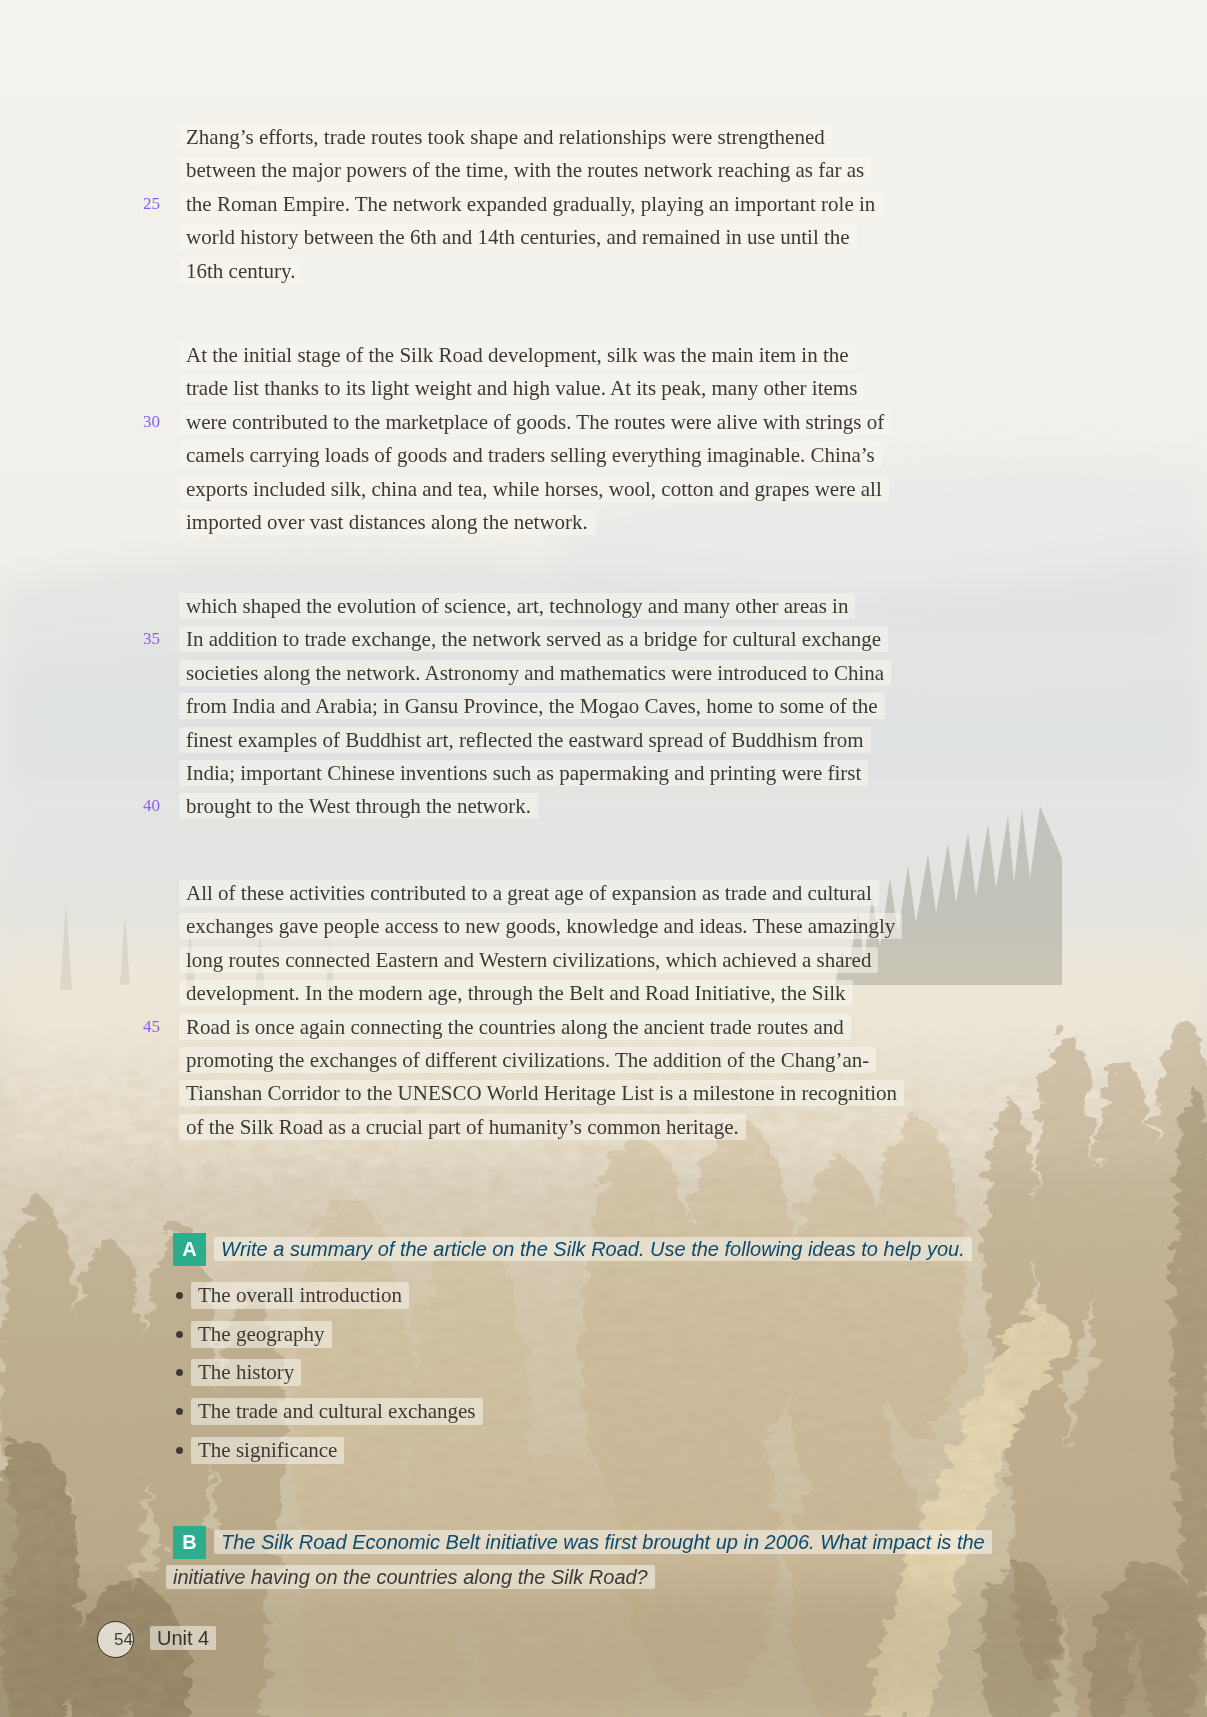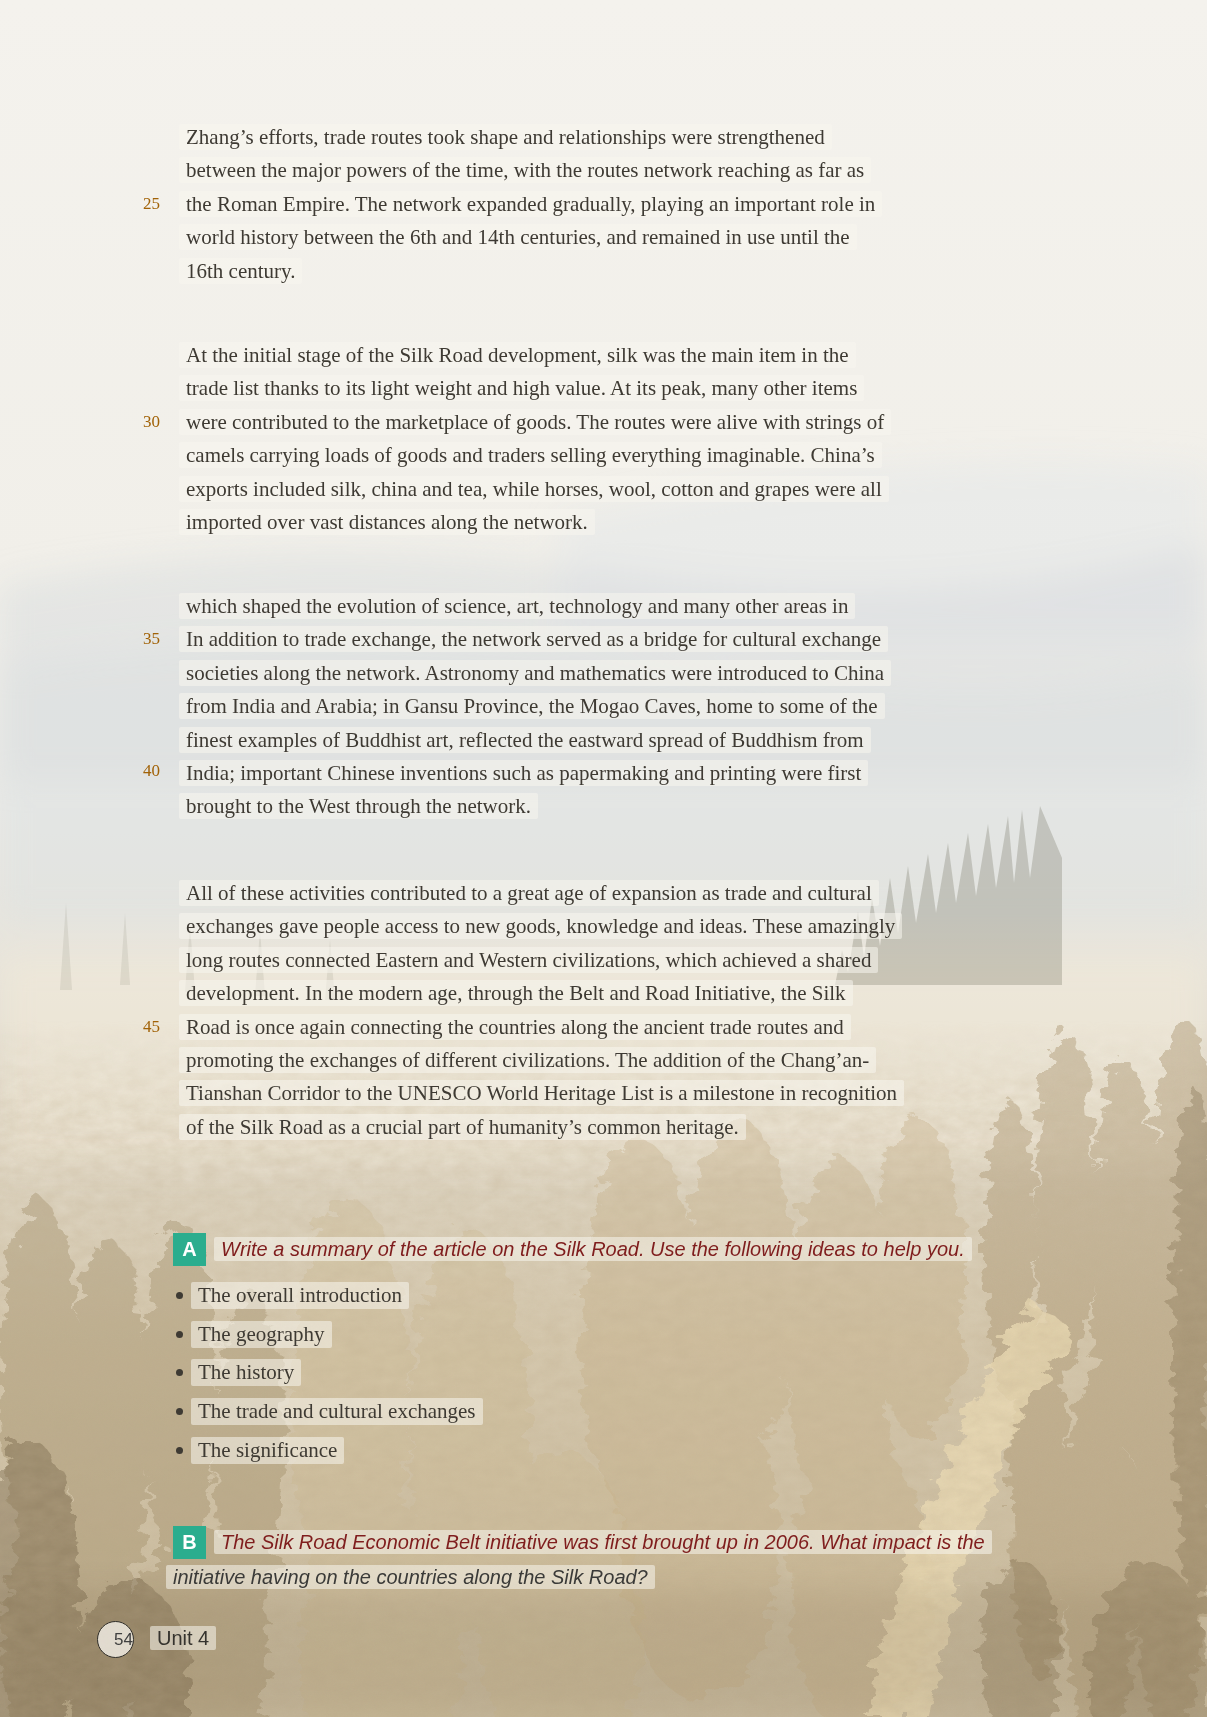--- a/index.html
+++ b/index.html
@@ -10,30 +10,30 @@
   .bg{position:absolute;inset:0;z-index:0;display:block;}
   .content{position:absolute;inset:0;z-index:1;}
 
   
   .para{position:absolute;left:186px;}
   .tline{white-space:nowrap;line-height:33.4px;font-size:21px;}
   .band{background:rgba(248,245,238,.55);padding:1px 7px;margin-left:-7px;border-radius:2px;}
 
   
   .lineno{position:absolute;left:108px;width:52px;text-align:right;
-          font-size:17px;color:#a16207;line-height:24px;}
+          font-size:17px;color:#8b5cf6;line-height:24px;}
 
   
   .exercise{position:absolute;left:173px;width:920px;
             font-family:"Liberation Sans","DejaVu Sans",sans-serif;}
   .ex-row{display:flex;align-items:center;gap:15px;line-height:33.4px;}
   .badge{flex:0 0 auto;width:33px;height:33px;background:var(--badge-color);
          color:#fff;font-weight:bold;font-size:20px;display:flex;
          align-items:center;justify-content:center;}
-  .ex-text{font-style:italic;font-size:20px;color:#7f1d1d;}
+  .ex-text{font-style:italic;font-size:20px;color:#0c4a6e;}
   .ex-line2{margin:0;font-style:italic;font-size:20px;color:#3a3a38;line-height:33.4px;margin-top:2px;}
 
   
   .bullets{position:absolute;left:176px;}
   .bullet-item{display:flex;align-items:center;height:38.75px;font-size:21px;}
   .bullet-item::before{content:"";width:7px;height:7px;border-radius:50%;
                        background:#3e3a33;margin-right:15px;flex:0 0 auto;}
 
   
   .page-circle{position:absolute;left:97px;top:1621px;width:37px;height:37px;
@@ -151,21 +151,21 @@
       <rect x="0" y="1020" width="1207" height="697" filter="url(#foliageNoise)" opacity="0.45"></rect>
     </g>
     <rect x="0" y="1590" width="1207" height="127" fill="#7a6a4e" opacity="0.15" filter="url(#soft)"></rect>
   </svg>
 
   <div class="content">
 
     <div class="lineno" style="top:192px">25</div>
     <div class="lineno" style="top:410px">30</div>
     <div class="lineno" style="top:627px">35</div>
-    <div class="lineno" style="top:759px">40</div>
+    <div class="lineno" style="top:794px">40</div>
     <div class="lineno" style="top:1015px">45</div>
 
     <article>
       <div class="para" style="top:121px">
           <div class="tline"><span class="band">Zhang’s efforts, trade routes took shape and relationships were strengthened</span></div>
           <div class="tline"><span class="band">between the major powers of the time, with the routes network reaching as far as</span></div>
           <div class="tline"><span class="band">the Roman Empire. The network expanded gradually, playing an important role in</span></div>
           <div class="tline"><span class="band">world history between the 6th and 14th centuries, and remained in use until the</span></div>
           <div class="tline"><span class="band">16th century.</span></div>
         </div>

